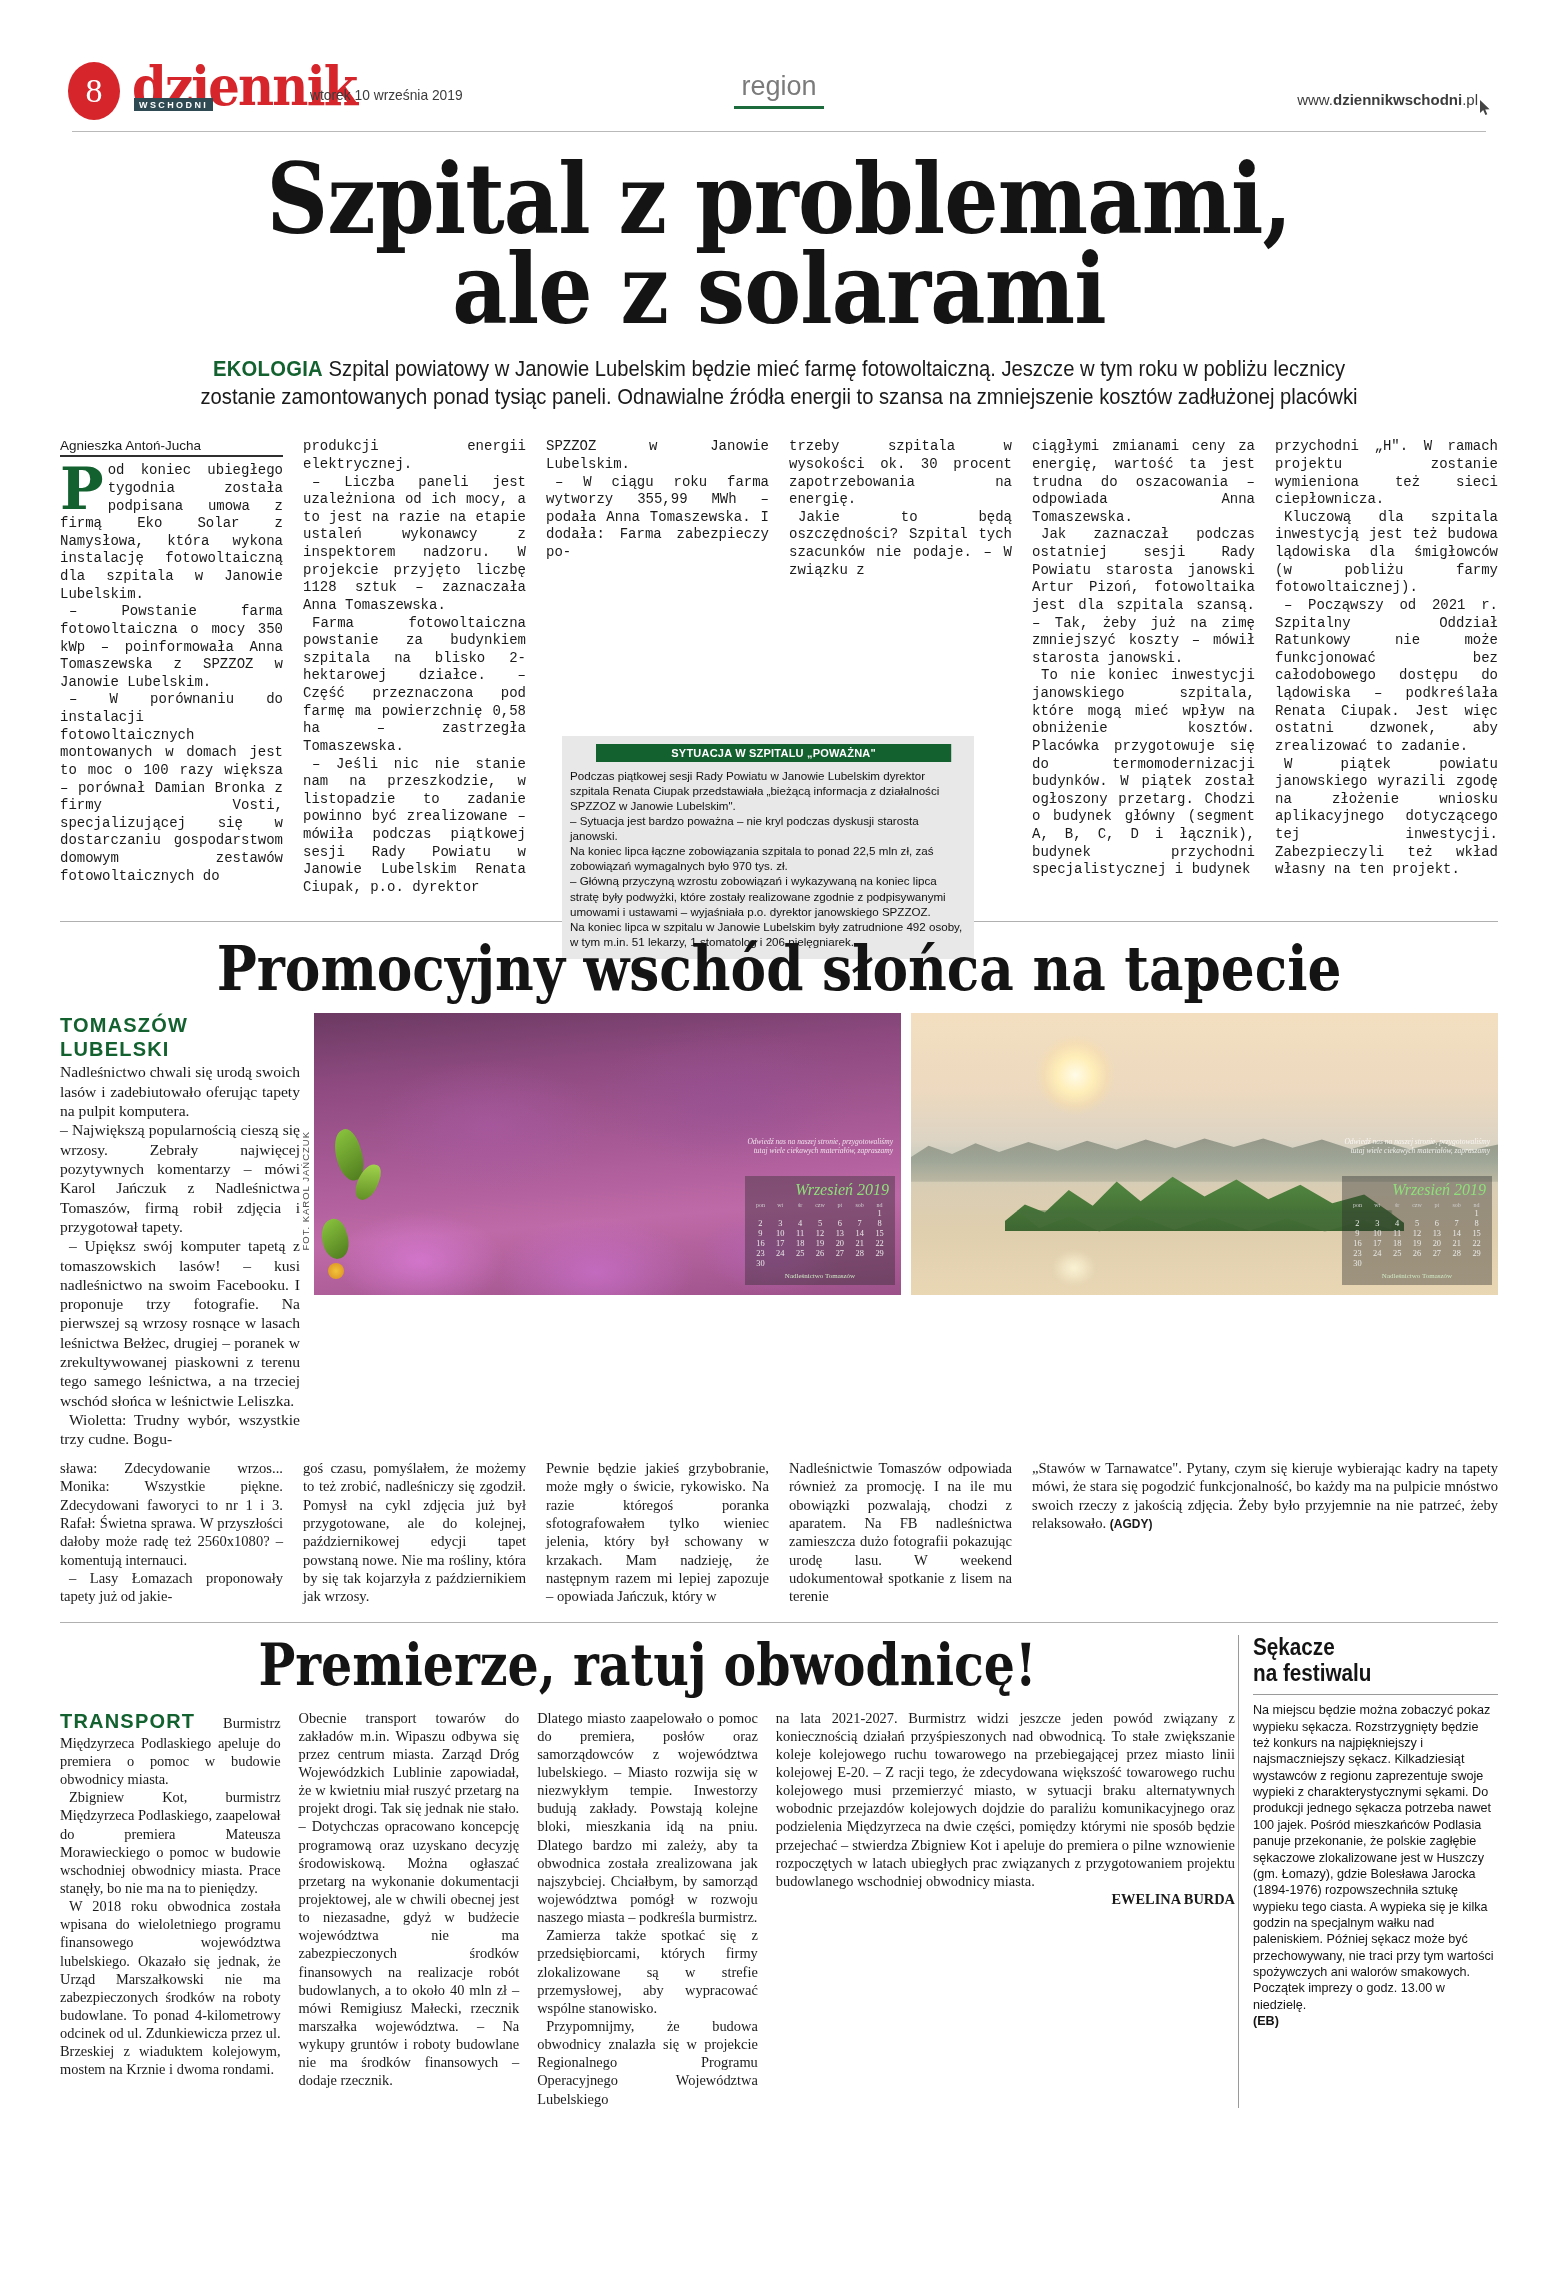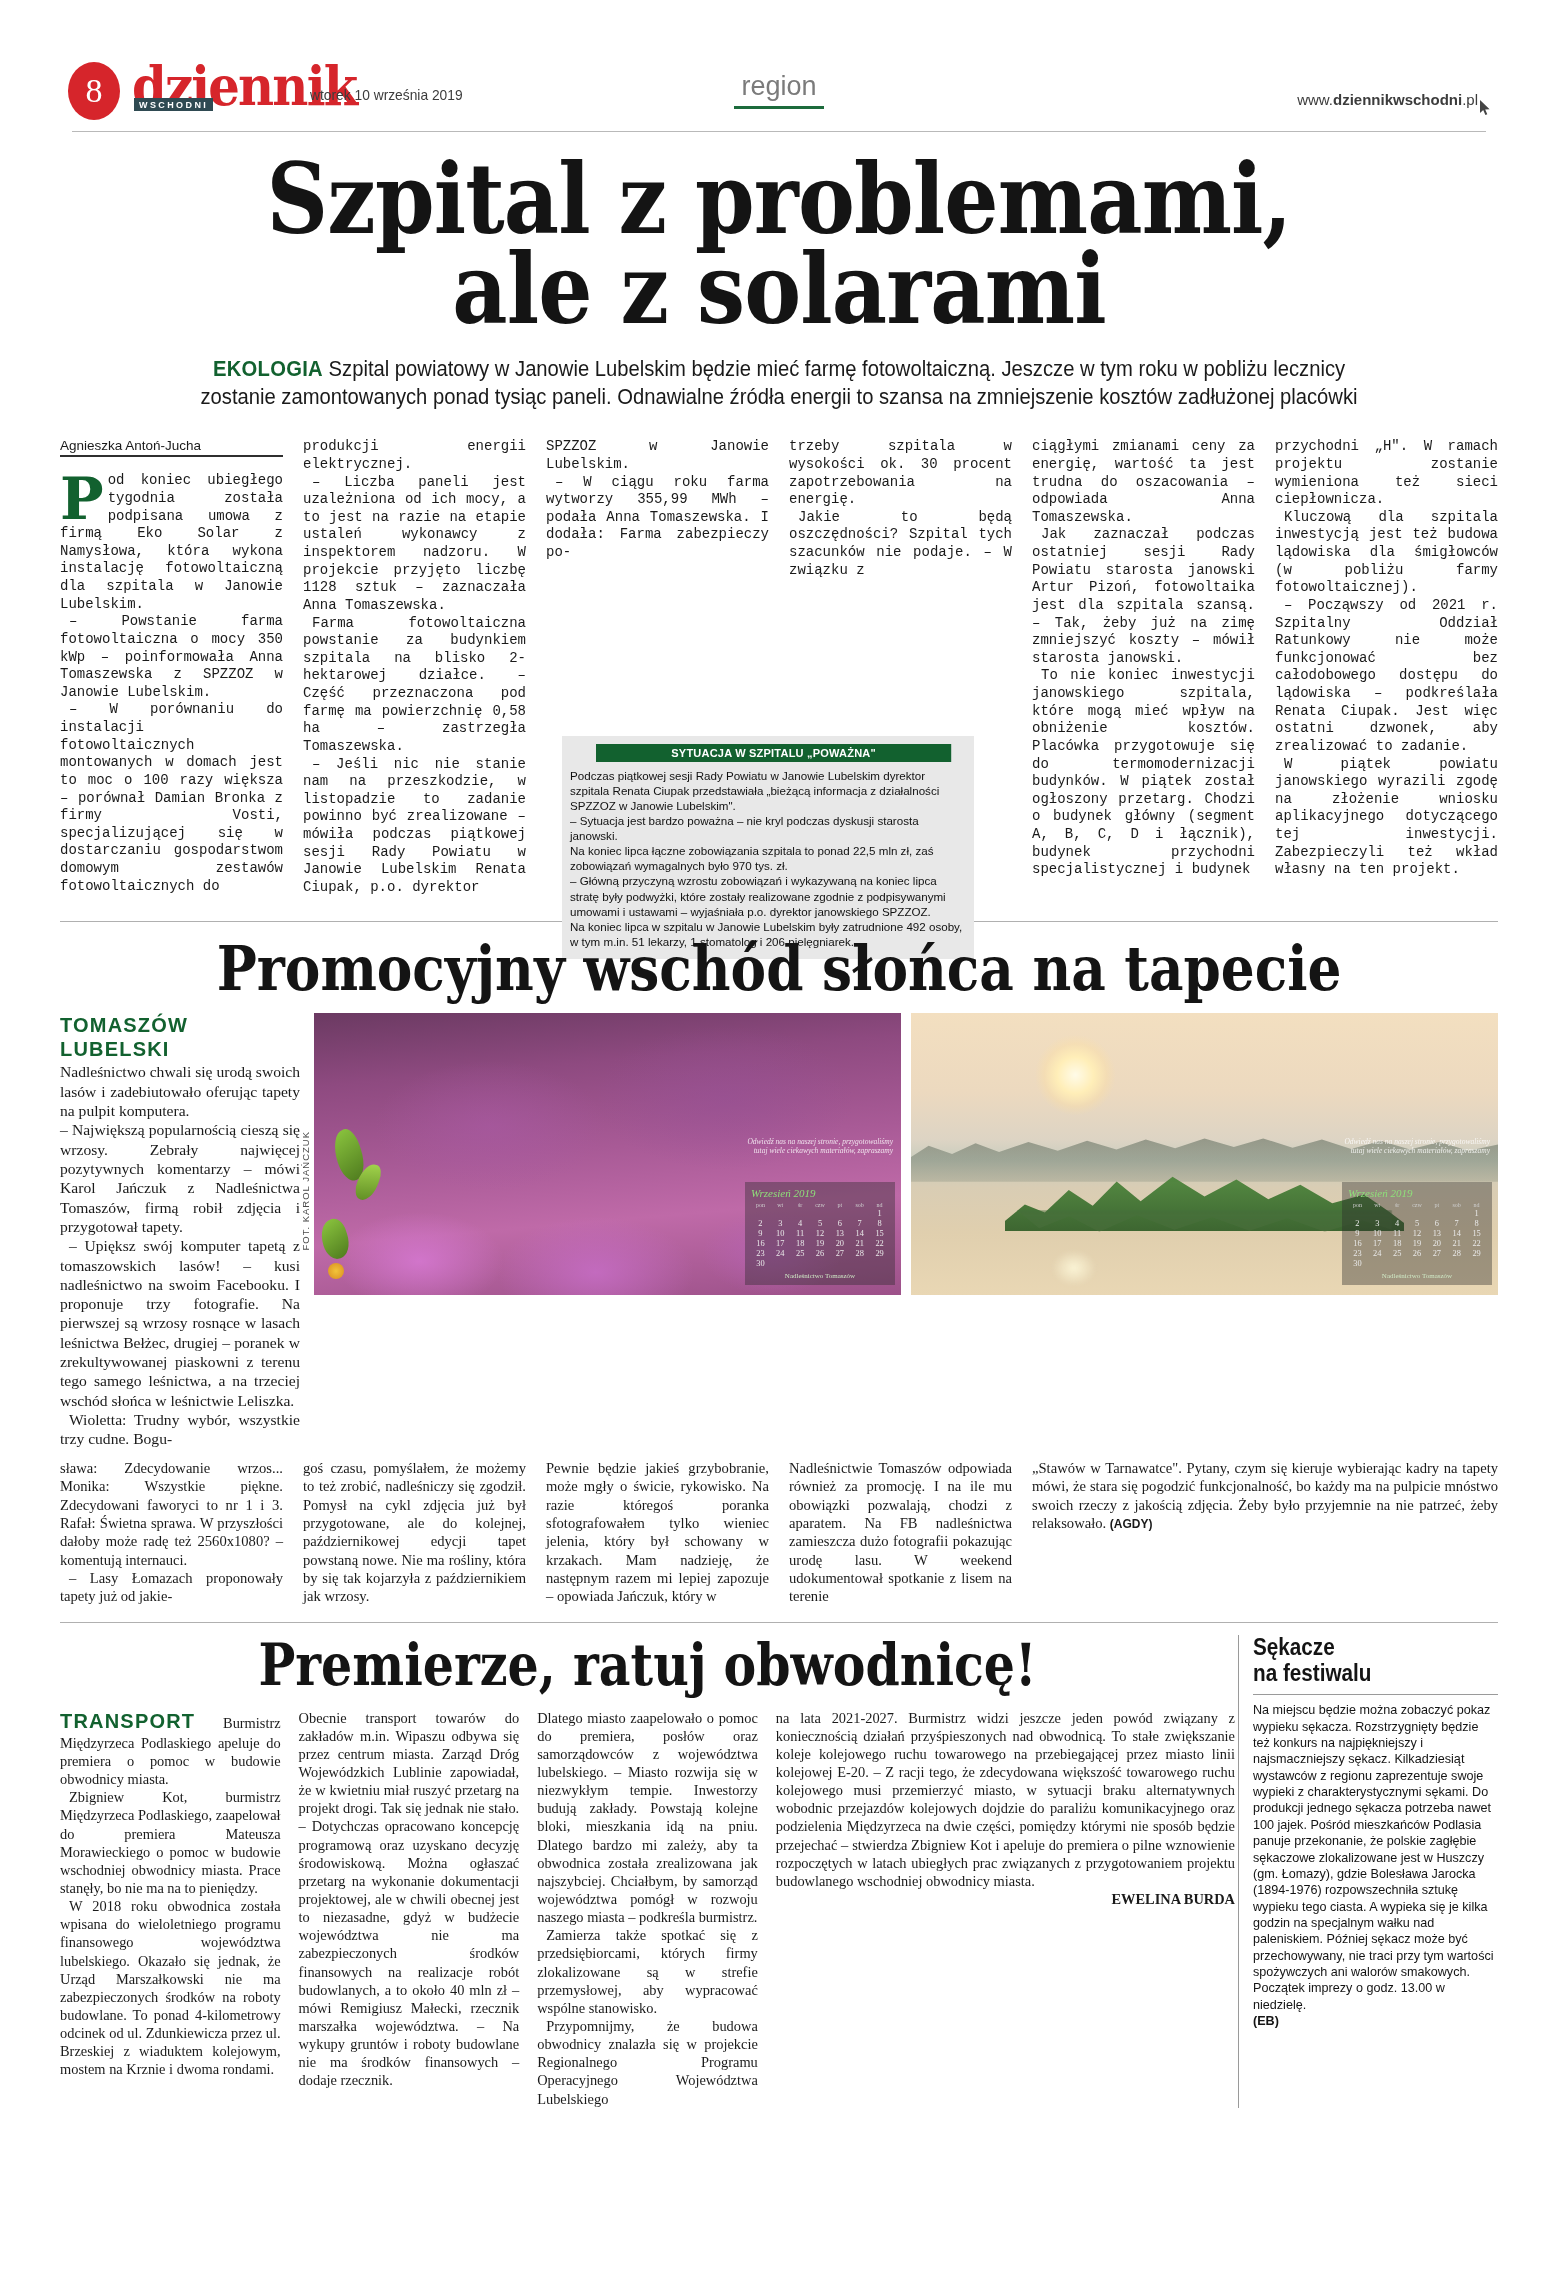--- a/index.html
+++ b/index.html
@@ -100,21 +100,21 @@
     line-height: 1.26;
     text-align: justify;
     text-indent: 9px;
     hyphens: auto;
   }
   .col p.noindent { text-indent: 0; }
   .byline {
     font-family: "Liberation Sans", sans-serif;
     font-size: 13.5px; color: #1a1a1a;
     border-bottom: 2.5px solid #2f2f2f;
-    padding-bottom: 2px; margin-bottom: 15px; display: block;
+    padding-bottom: 2px; margin-bottom: 5px; display: block;
     width: 100%;
   }
   .dropcap::first-letter {
     float: left; font-family: "DejaVu Serif", serif; font-weight: bold;
     font-size: 58px; line-height: 0.80; color: #12612f;
     padding-right: 4px; padding-top: 4px;
   }
 
   
   .infobox {
@@ -201,21 +201,21 @@
   .lake-sunrefl {
     position: absolute; left: 24%; top: 84%; width: 44px; height: 36px; border-radius: 50%;
     background: radial-gradient(ellipse at center, rgba(255,250,220,.85), transparent 70%);
     filter: blur(2px);
   }
   .calendar-overlay {
     position: absolute; right: 6px; bottom: 10px; width: 150px;
     background: rgba(40,40,40,.38); padding: 5px 6px;
     font-family: "Liberation Serif", serif; color: #e9e9e9;
   }
-  .cal-title { font-size: 11px; color: #8fe07a; text-align: left; font-style: italic; }
+  .cal-title { font-size: 16px; color: #8fe07a; text-align: right; font-style: italic; }
   .cal-grid { display: grid; grid-template-columns: repeat(7,1fr); font-size: 8.4px; gap: 1px; text-align: center; margin-top: 3px; }
   .cal-grid .dow { font-size: 6px; color: #cfcfcf; }
   .cal-foot { font-size: 7px; color: #cfe8c5; text-align: center; margin-top: 4px; }
   .photo-quote {
     position: absolute; right: 8px; top: 44%; width: 150px;
     font-family: "Liberation Serif", serif; font-style: italic;
     font-size: 7.5px; color: rgba(255,255,255,.82); text-align: right; line-height: 1.3;
   }
   .photo-credit {
     position: absolute; left: -14px; top: 118px;

